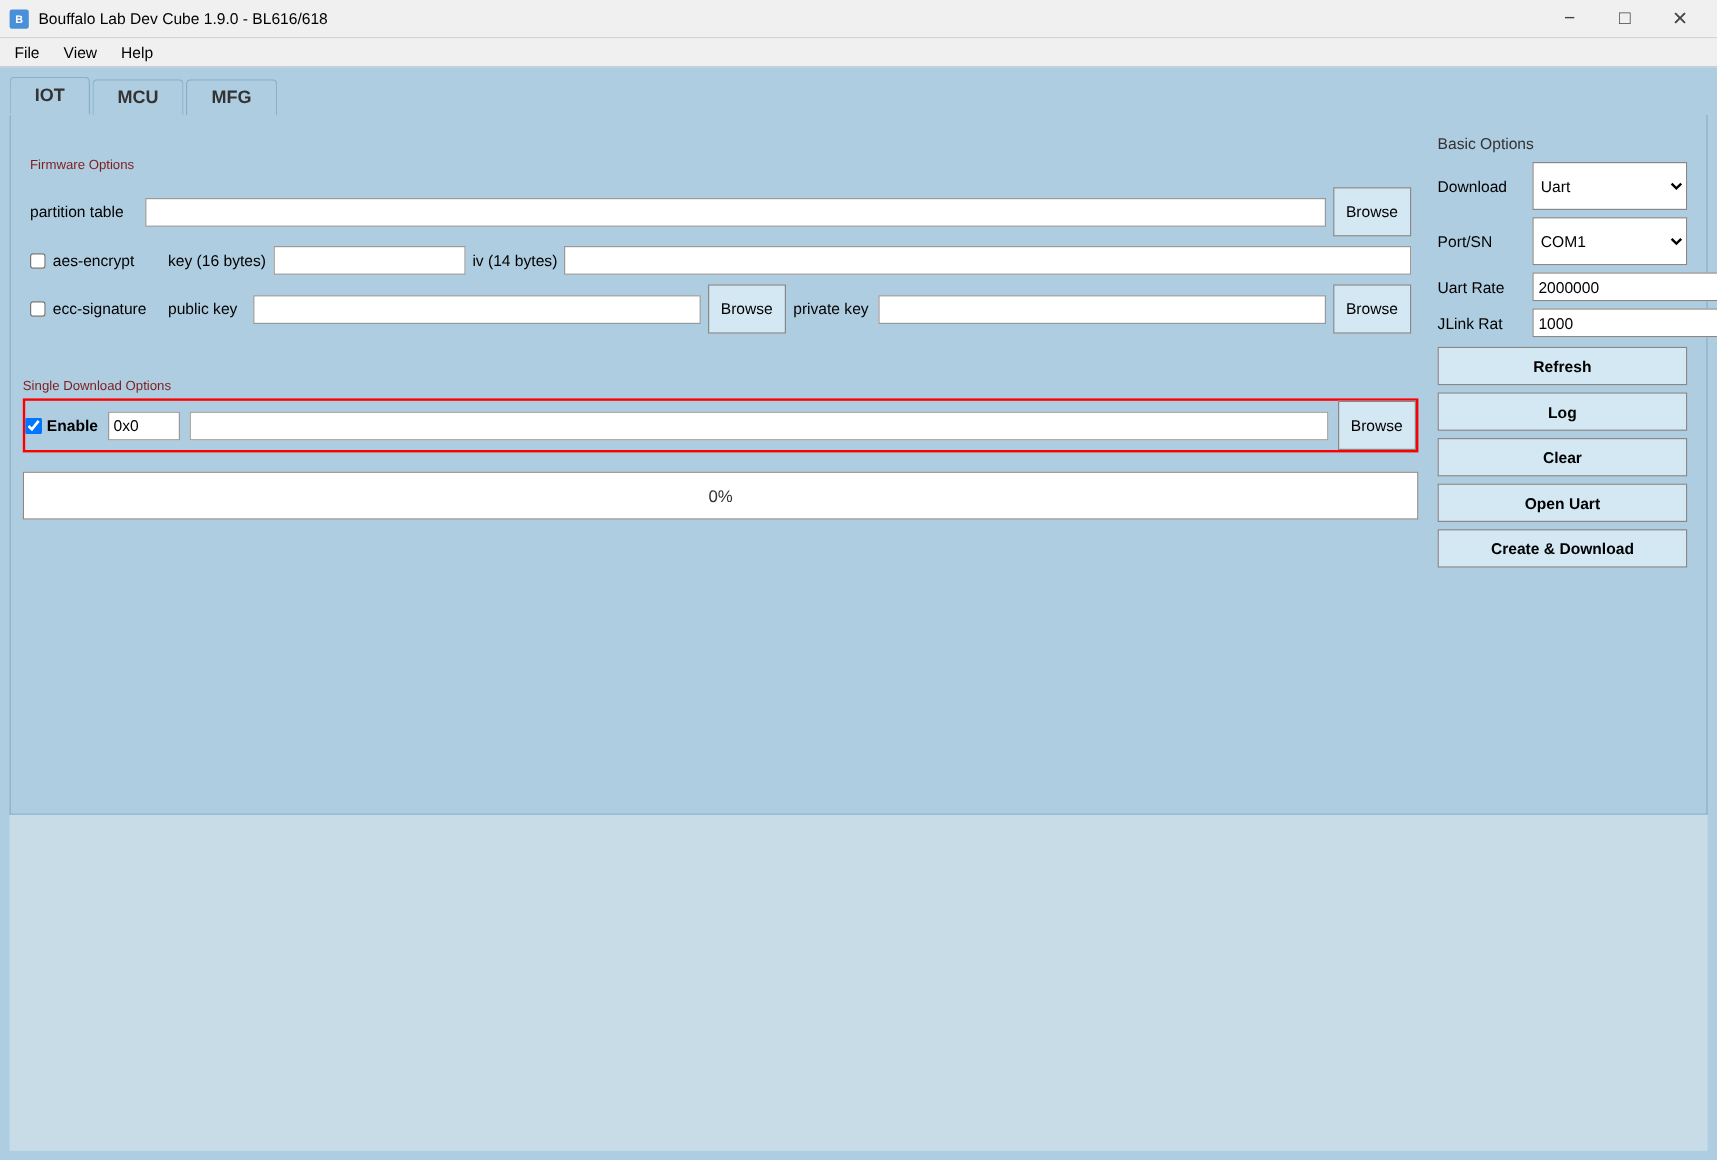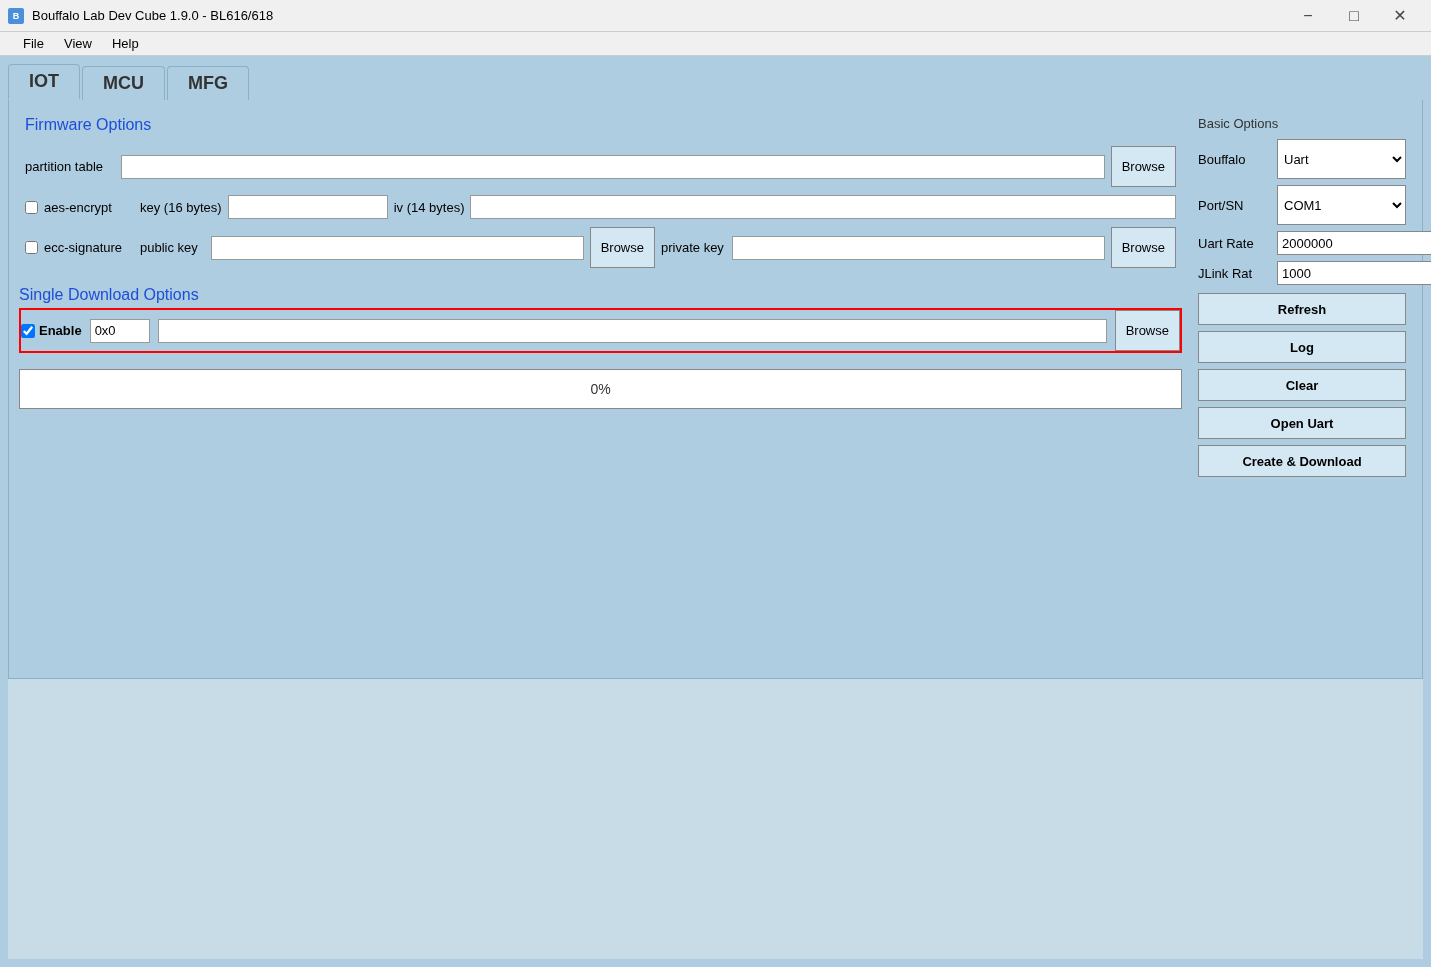--- a/index.html
+++ b/index.html
@@ -21,21 +21,21 @@
     .title-bar-icon { width: 16px; height: 16px; background: #4a90d9; border-radius: 2px; display: flex; align-items: center; justify-content: center; color: white; font-size: 9px; font-weight: bold; }
     .title-bar-text { font-size: 13px; color: #000; }
     .title-bar-controls { display: flex; gap: 0; }
     .title-bar-btn { width: 46px; height: 32px; border: none; background: transparent; cursor: pointer; font-size: 16px; display: flex; align-items: center; justify-content: center; color: #444; }
 
     .menu-bar {
       background: #f0f0f0;
       height: 24px;
       display: flex;
       align-items: center;
-      padding: 0 15px;
+      padding: 0 4px;
       border-bottom: 1px solid #ccc;
       gap: 4px;
     }
     .menu-item { padding: 2px 8px; cursor: pointer; font-size: 13px; color: #000; }
 
     .app-body {
       flex: 1;
       background: #aecde0;
       padding: 8px;
       display: flex;
@@ -47,21 +47,21 @@
       display: flex;
       align-items: flex-end;
       margin-bottom: 0;
     }
     .tab {
       padding: 6px 20px;
       background: #aecde0;
       border: 1px solid #8ab0c8;
       border-bottom: none;
       cursor: pointer;
-      font-size: 18px;
+      font-size: 15px;
       font-weight: bold;
       color: #333;
       margin-right: 2px;
       border-radius: 4px 4px 0 0;
     }
     .tab.active {
       background: #aecde0;
       border-bottom: 2px solid #aecde0;
       z-index: 1;
     }
@@ -72,21 +72,21 @@
       border-top: none;
       padding: 10px;
       display: flex;
       flex-direction: row;
       gap: 10px;
       flex: 1;
     }
 
     .left-panel { flex: 1; display: flex; flex-direction: column; gap: 8px; }
 
-    .section-label { font-size: 16px; color: #1d4ed8; margin-bottom: 4px; }
+    .section-label { font-size: 11px; color: #7f1d1d; margin-bottom: 4px; margin-top: 20px; }
 
     .firmware-options {
       background: #aecde0;
       padding: 6px;
       display: flex;
       flex-direction: column;
       gap: 8px;
     }
 
     .form-row { display: flex; align-items: center; gap: 6px; }
@@ -292,21 +292,21 @@
         </div>
 
       </div>
 
       <div class="right-panel">
 
         <div class="basic-options">
           <div class="basic-options-title">Basic Options</div>
 
           <div class="options-row">
-            <span class="options-label">Bouffalo</span>
+            <span class="options-label">Download</span>
             <select class="options-select">
               <option>Uart</option>
               <option>USB</option>
               <option>JLink</option>
             </select>
           </div>
 
           <div class="options-row">
             <span class="options-label">Port/SN</span>
             <select class="options-select">

